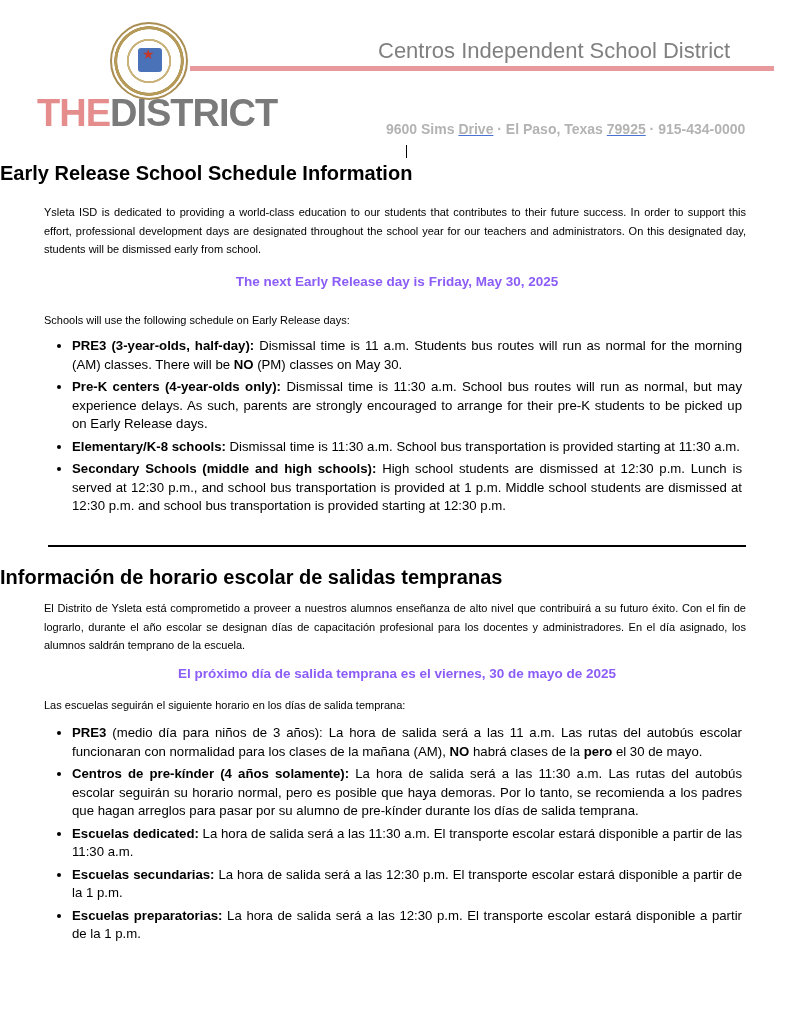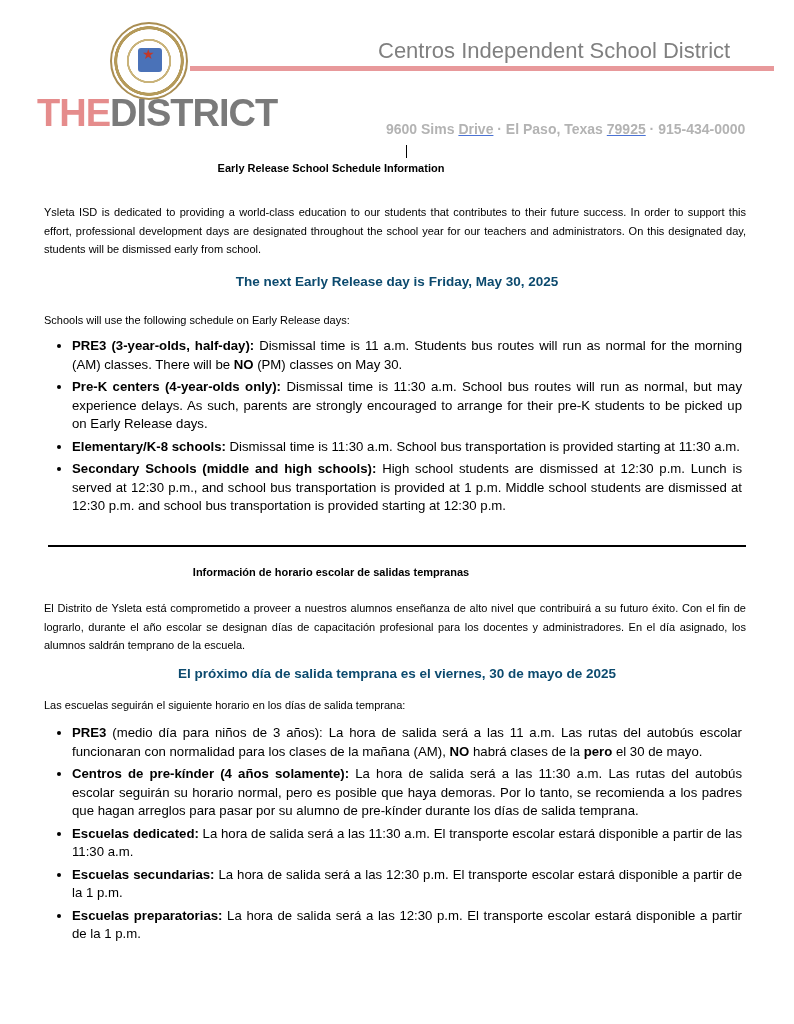--- a/index.html
+++ b/index.html
@@ -11,23 +11,23 @@
   .seal-inner { position:absolute; left:26px; top:24px; width:24px; height:24px; background:#4a72b8; border-radius:3px; }
   .seal-star { position:absolute; left:30px; top:22px; color:#c0392b; font-size:14px; }
   .brand { position:absolute; left:37px; top:92px; font-size:38px; font-weight:bold; letter-spacing:-1px; line-height:42px; }
   .brand .the { color:#e58c8c; }
   .brand .dist { color:#7a7a7a; }
   .district-name { position:absolute; left:378px; top:38px; font-size:22px; color:#808080; }
   .redline { position:absolute; left:190px; top:66px; width:584px; height:5px; background:#e8999b; }
   .address { position:absolute; left:386px; top:82px; font-size:14px; color:#b3b3b3; font-weight:bold;margin-top:39px; }
   .address .u { text-decoration:underline; text-decoration-color:#4a72d4; }
   .cursor { position:absolute; left:406px; top:145px; width:1px; height:13px; background:#000; }
-  h1 { position:absolute; margin:0; font-size:11px; font-weight:bold; text-align:center; width:662px; left:0; }
+  h1 { position:absolute; margin:0; font-size:20px; font-weight:bold; width:662px; left:0; }
   .para { position:absolute; left:44px; width:702px; font-size:11px; line-height:18.5px; margin:0; text-align:justify; }
-  .red { position:absolute; left:0; width:794px; text-align:center; color:#0c4a6e; font-weight:bold; font-size:13.5px; }
+  .red { position:absolute; left:0; width:794px; text-align:center; color:#8b5cf6; font-weight:bold; font-size:13.5px; }
   ul { position:absolute; left:44px; width:702px; margin:0; padding:0 0 0 24px; font-size:13.2px; line-height:18.5px; text-align:justify; box-sizing:border-box; }
   li { margin:4px; }
   .hr { position:absolute; left:48px; top:545px; width:698px; height:2px; background:#000; }
 </style>
 </head>
 <body>
 
 <div class="seal">
   <div class="seal-inner"></div>
   <div class="seal-star">★</div>

